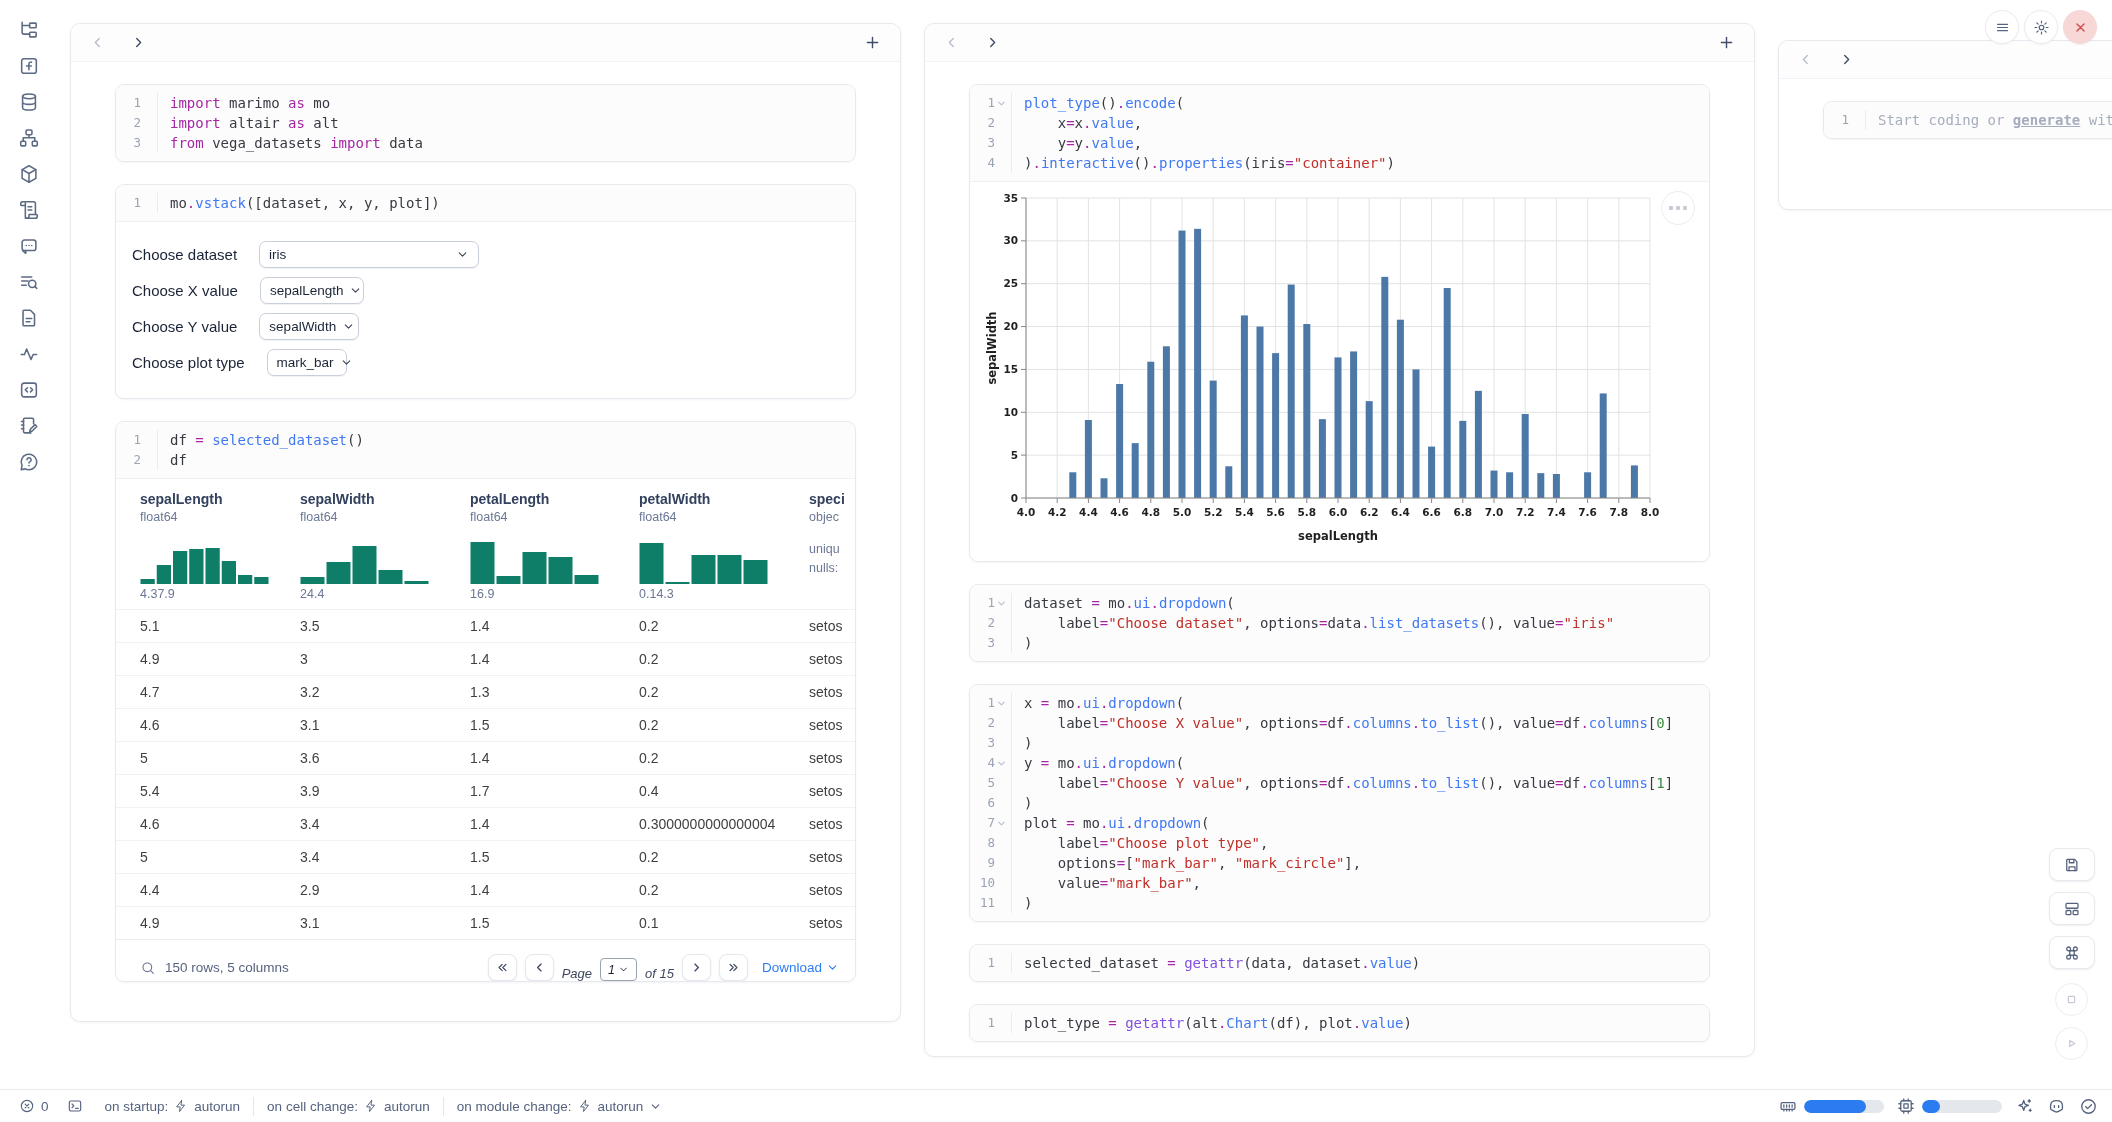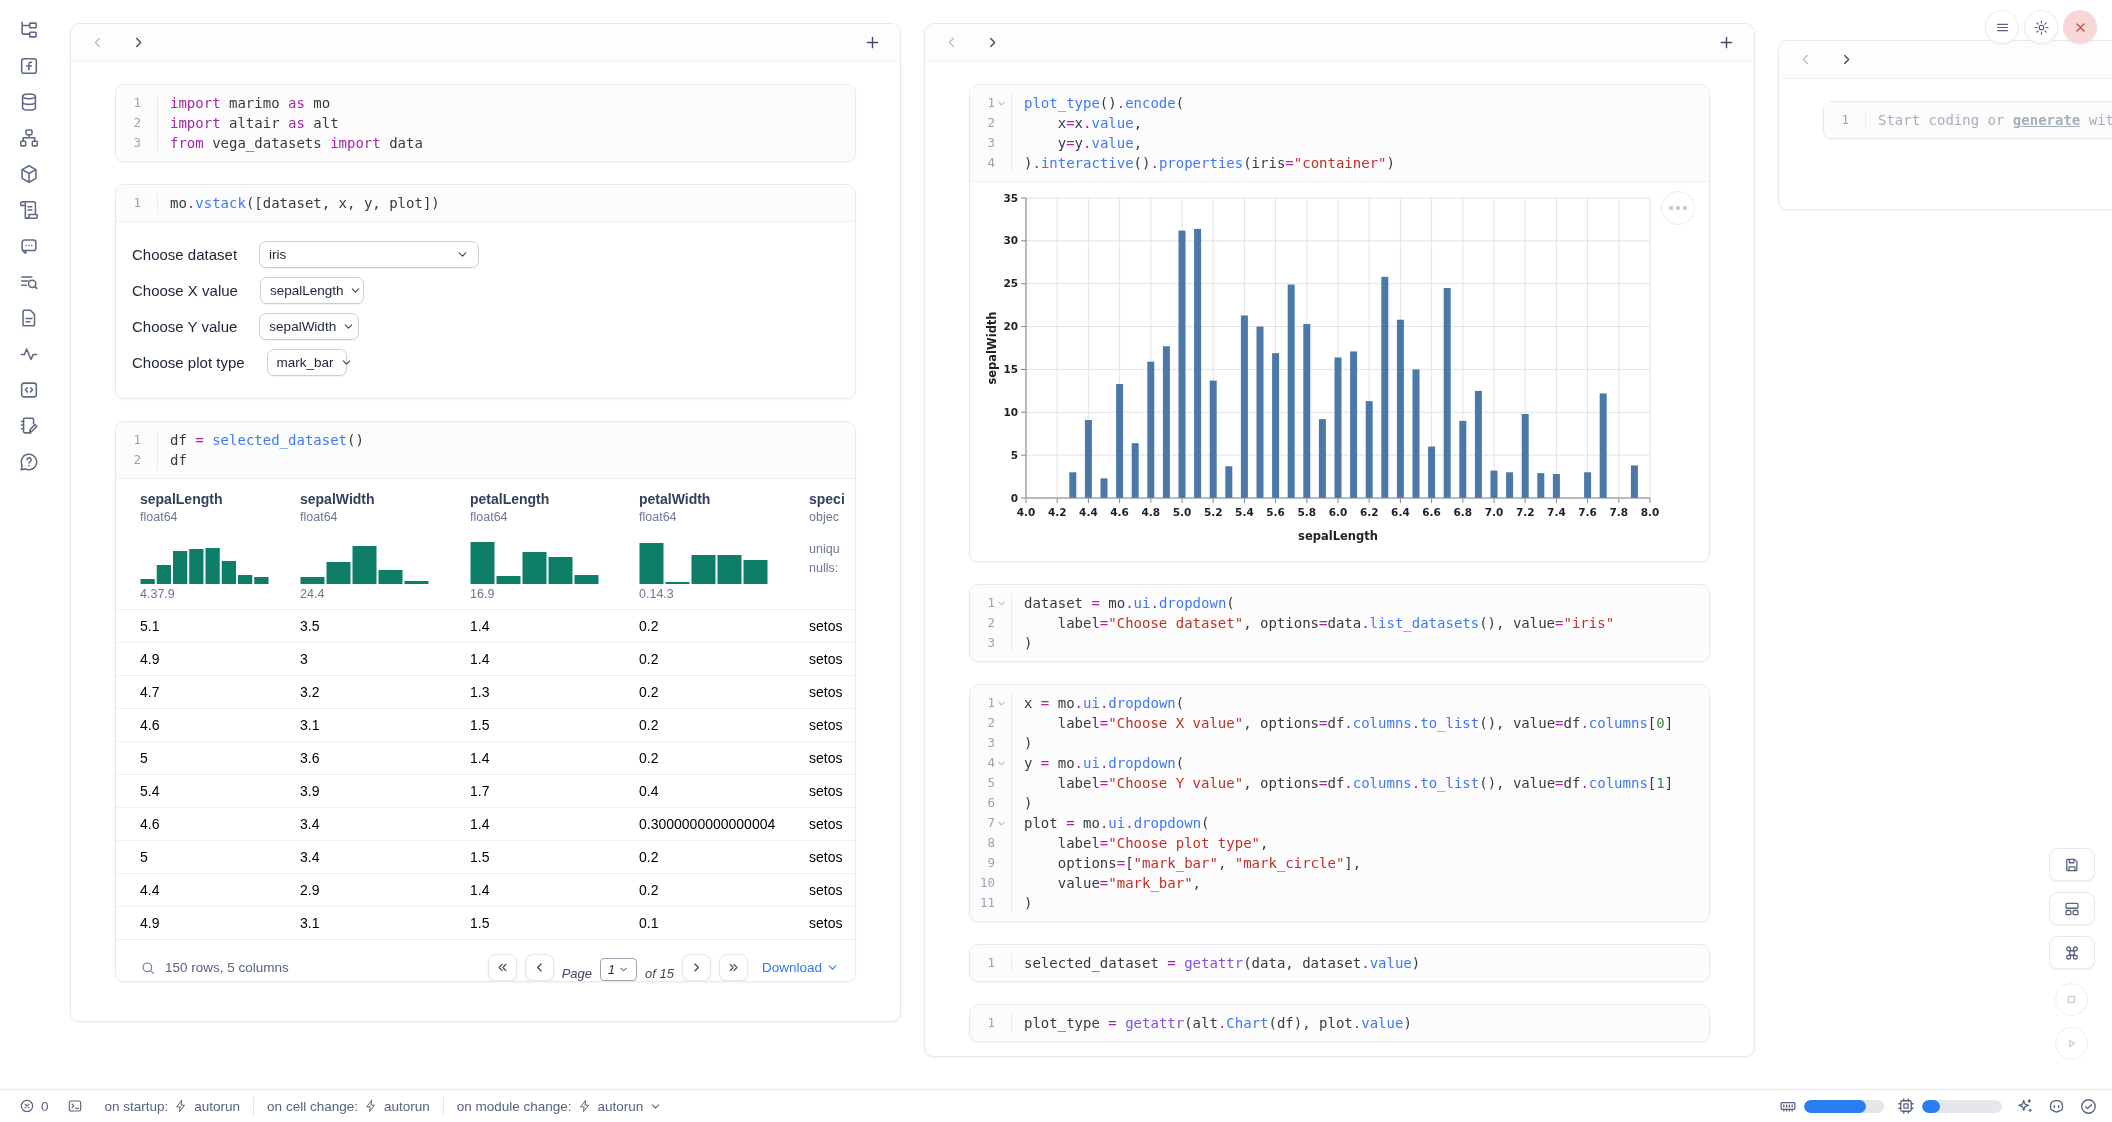--- a/index.html
+++ b/index.html
@@ -62,21 +62,21 @@
   
   .tbl-head { display:grid; grid-template-columns:160px 170px 169px 170px 1fr; padding:12px 0 8px; }
   .tbl-col { padding-left:24px; overflow:hidden; }
   .col-name { font-size:14px; font-weight:bold; color:#33415e; white-space:nowrap; }
   .col-dtype { font-size:12.5px; color:#6b7794; margin-top:3px; white-space:nowrap; }
   .col-hist { margin-top:14px; height:46px; }
   .col-minmax { display:flex; width:130px; font-size:12.5px;
     color:#6b7794; margin-top:3px; }
   .col-meta { font-size:12.5px; color:#6b7794; margin-top:16px; line-height:19px; white-space:nowrap; }
   .tbl-row { display:grid; grid-template-columns:160px 170px 169px 170px 1fr; height:33px;
-    align-items:center; border-top:1px solid #f0f2f6; font-size:14px; color:#000000; cursor:default; }
+    align-items:center; border-top:1px solid #f0f2f6; font-size:14px; color:#404040; cursor:default; }
   .tbl-cell { padding-left:24px; white-space:nowrap; overflow:hidden; }
   .tbl-footer { display:flex; align-items:center; border-top:1px solid #e9ecf1; height:42px; padding:14px 16px 0 24px; }
   .tbl-summary { font-size:13.5px; color:#56637f; margin-left:9px; }
   .search-ic { width:16px; height:16px; color:#6b7794; }
   .search-ic svg { width:16px; height:16px; display:block; }
   .pager { margin-left:auto; display:flex; align-items:flex-end; gap:8px;font-style:italic; }
   .pg-btn { width:29px; height:27px; border:1px solid #e5e8ee; border-radius:8px; background:#fff;
     box-shadow:0 1px 2px rgba(20,30,60,.09); display:flex; align-items:center; justify-content:center;
     color:#3c465e; cursor:pointer; }
   .pg-btn svg { width:15px; height:15px; display:block; }

